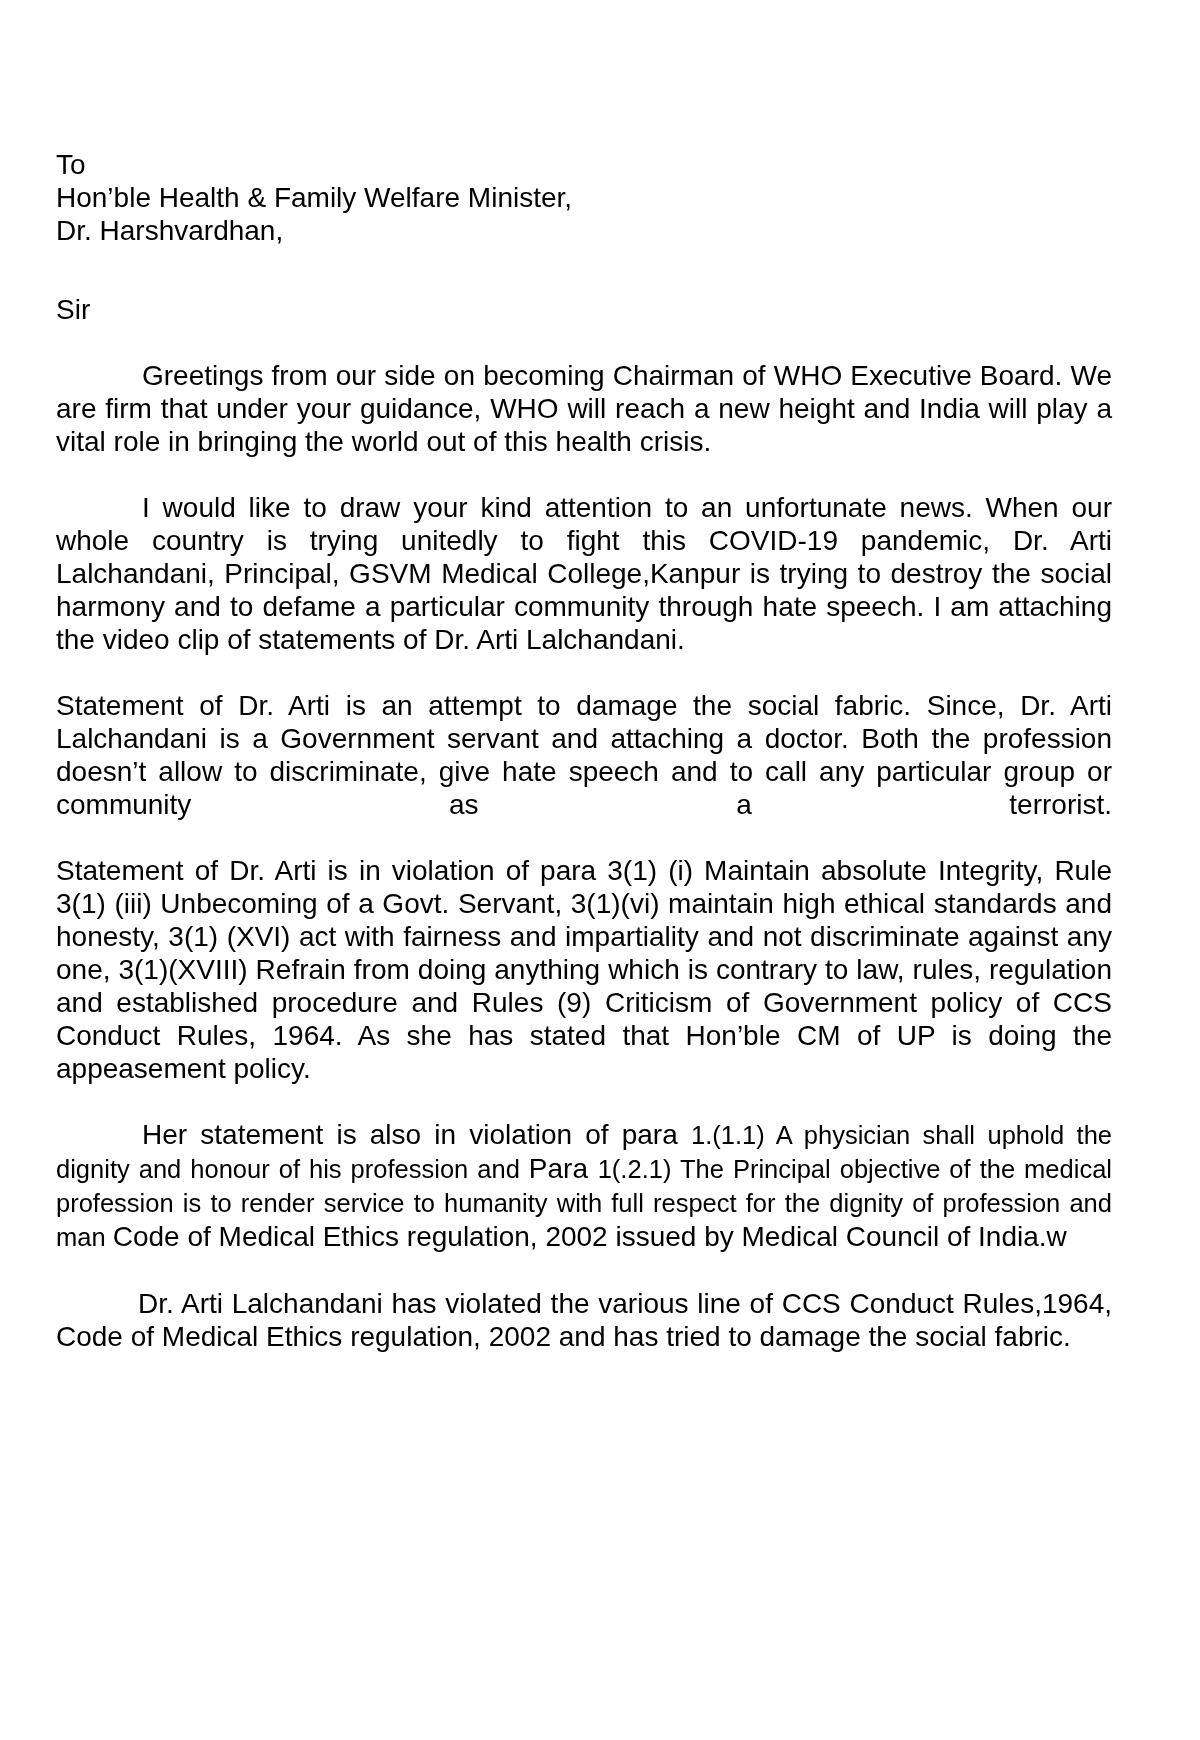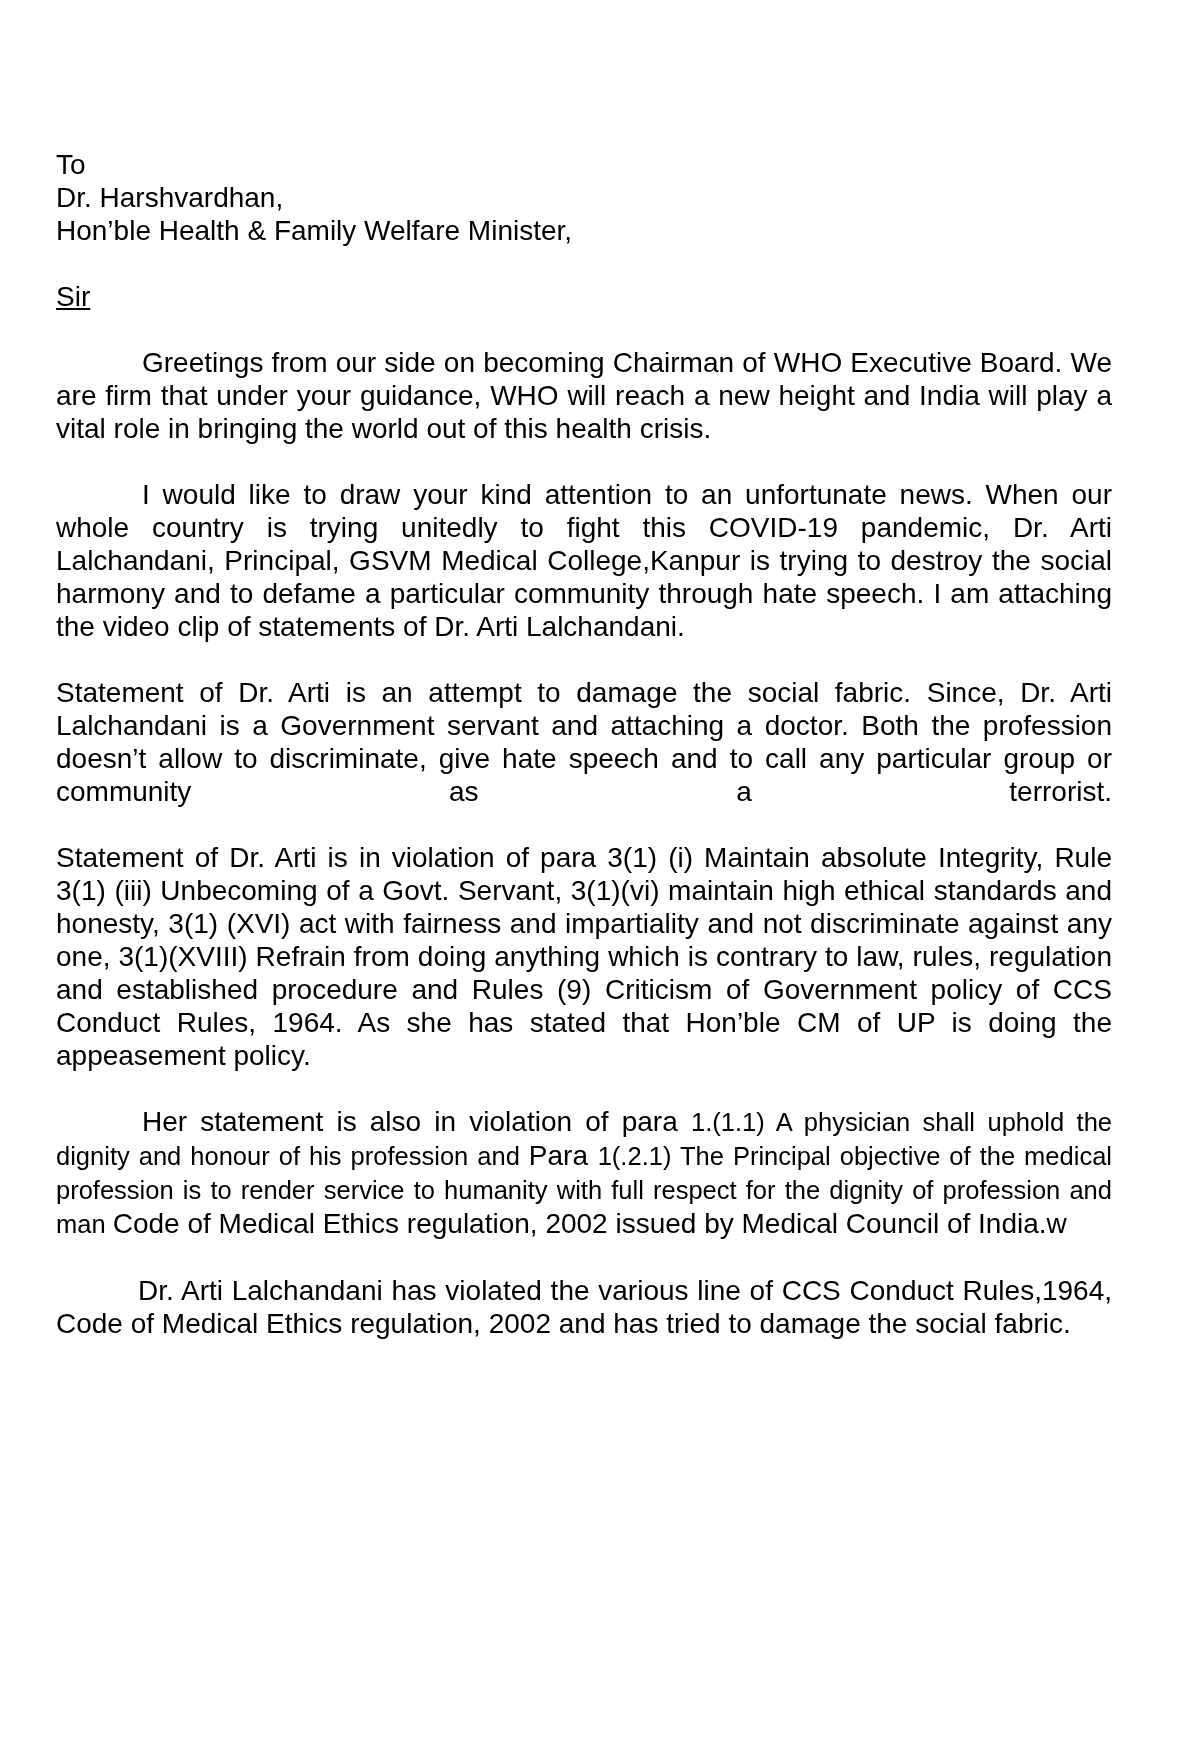--- a/index.html
+++ b/index.html
@@ -18,22 +18,21 @@
     line-height: 33px;
     box-sizing: border-box;
     padding: 148px 88px 0 56px;
     overflow: hidden;
   }
   .addr-line {
     text-align: left;
     white-space: nowrap;
   }
   .salutation {
-    margin-top: 33px;
-    text-decoration: underline;
+    margin-top: 46px;
   }
   .para {
     margin: 33px 0 0 0;
     text-align: justify;
   }
   .indent { text-indent: 86px; }
   .indent-sm { text-indent: 82px; }
   .indent-lg { text-indent: 89px; }
   .no-gap { margin-top: 0; }
   .just-last { text-align-last: justify; }
@@ -47,22 +46,22 @@
     text-align: right;
   }
 </style>
 </head>
 <body>
 
 <div class="page">
 
   <div class="address">
     <div class="addr-line">To</div>
+    <div class="addr-line">Hon’ble Health &amp; Family Welfare Minister,</div>
     <div class="addr-line">Dr. Harshvardhan,</div>
-    <div class="addr-line">Hon’ble Health &amp; Family Welfare Minister,</div>
   </div>
 
   <div class="salutation">Sir</div>
 
   <p class="para indent">Greetings from our side on becoming Chairman of WHO Executive Board. We are firm that under your guidance, WHO will reach a new height and India will play a vital role in bringing the world out of this health crisis.</p>
 
   <p class="para indent">I would like to draw your kind attention to an unfortunate news. When our whole country is trying unitedly to fight this COVID-19 pandemic, Dr. Arti Lalchandani, Principal, GSVM Medical College,Kanpur is trying to destroy the social harmony and to defame a particular community through hate speech. I am attaching the video clip of statements of  Dr. Arti Lalchandani.</p>
 
   <p class="para just-last">Statement of Dr. Arti is an attempt to damage the social fabric. Since, Dr. Arti Lalchandani is a Government servant and attaching a doctor. Both the profession doesn’t allow to discriminate, give hate speech and to call any particular group or community as a terrorist.</p>
 

